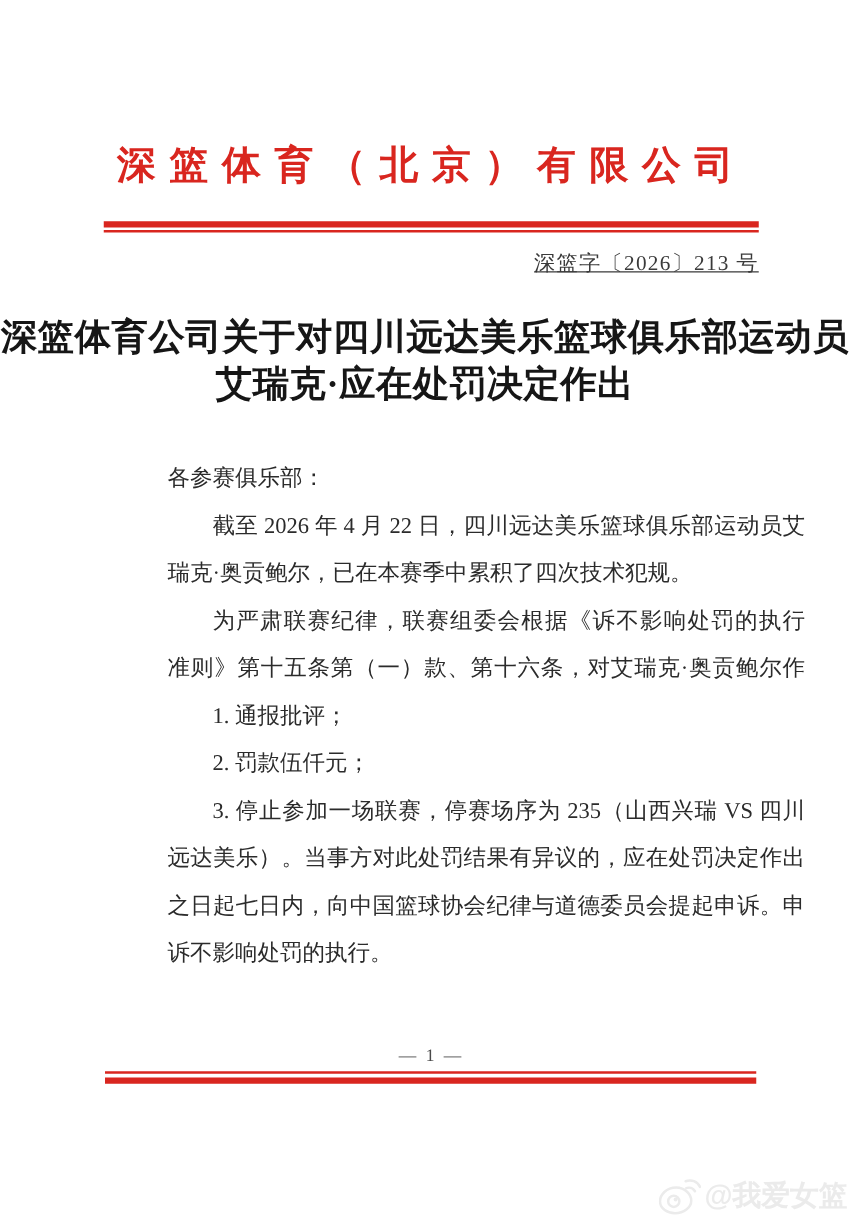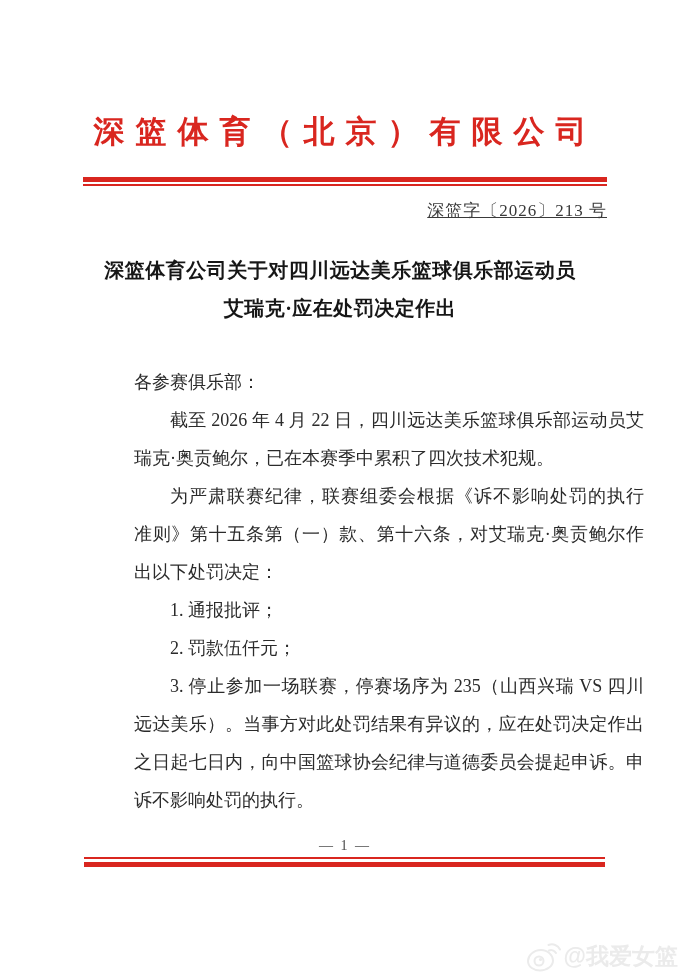--- a/index.html
+++ b/index.html
@@ -30,21 +30,21 @@
     text-align:right;
     font-size:17px;color:#3a3a3a;
     line-height:24px;letter-spacing:1px;
     white-space:nowrap;
     text-decoration:underline;
   }
   
   .title{
     position:absolute;top:251px;left:0;right:0;
     text-align:center;
-    font-size:20px;font-weight:bold;color:#161616;
+    font-size:29px;font-weight:bold;color:#161616;
     line-height:38px;letter-spacing:0.5px;
   }
   
   .body-block{
     position:absolute;top:363px;left:92px;width:510px;
     color:#2b2b2b;
     margin-left:42px;
   }
   .ln{
     height:38px;line-height:38px;font-size:18px;
@@ -91,21 +91,20 @@
     <div>深篮体育公司关于对四川远达美乐篮球俱乐部运动员</div>
     <div>艾瑞克·应在处罚决定作出</div>
   </div>
 
   <div class="body-block">
     <div class="ln">各参赛俱乐部：</div>
     <div class="ln ind fill">截至 2026 年 4 月 22 日，四川远达美乐篮球俱乐部运动员艾</div>
     <div class="ln">瑞克·奥贡鲍尔，已在本赛季中累积了四次技术犯规。</div>
     <div class="ln ind fill">为严肃联赛纪律，联赛组委会根据《诉不影响处罚的执行</div>
     <div class="ln fill">准则》第十五条第（一）款、第十六条，对艾瑞克·奥贡鲍尔作</div>
-    <div class="ln">出以下处罚决定：</div>
     <div class="ln ind">1. 通报批评；</div>
     <div class="ln ind">2. 罚款伍仟元；</div>
     <div class="ln ind fill">3. 停止参加一场联赛，停赛场序为 235（山西兴瑞 VS 四川</div>
     <div class="ln fill">远达美乐）。当事方对此处罚结果有异议的，应在处罚决定作出</div>
     <div class="ln fill">之日起七日内，向中国篮球协会纪律与道德委员会提起申诉。申</div>
     <div class="ln">诉不影响处罚的执行。</div>
   </div>
 
   <div class="page-num">— 1 —</div>
 

